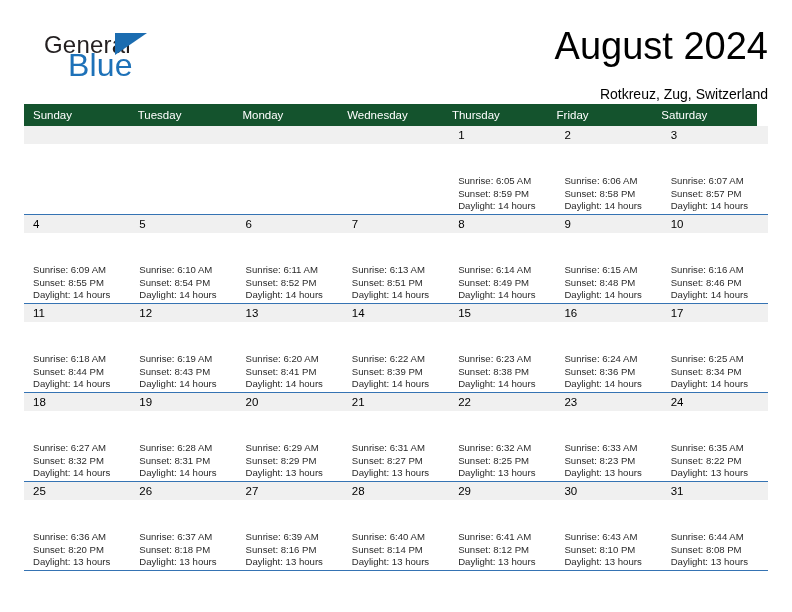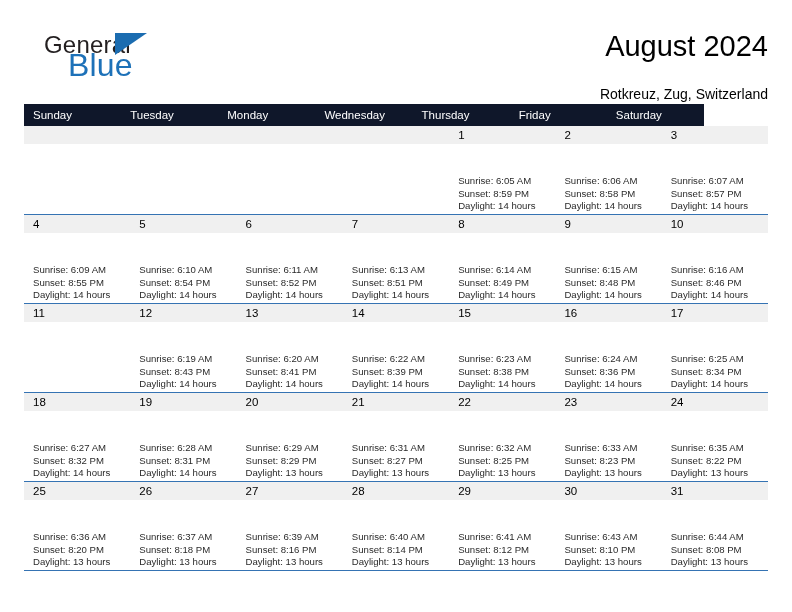--- a/index.html
+++ b/index.html
@@ -71,21 +71,21 @@
     border-bottom: 22px solid transparent;
   }
 
   .title-block {
     position: absolute;
     right: 0;
     top: 0;
     text-align: right;
   }
   .cal-title {
-    font-size: 29px;
+    font-size: 38px;
     line-height: 36px;
     font-weight: 400;
     color: #000000;
     white-space: nowrap;
   }
   .cal-subtitle {
     font-size: 14px;
     line-height: 20px;
     margin-top: 20px;
     font-weight: 400;
@@ -96,23 +96,23 @@
   
   .calendar {
     position: absolute;
     left: 24px;
     top: 104px;
     width: 744px;
   }
 
   .dow-row {
     display: flex;
-    width: 680px;
+    width: 733px;
     height: 22px;
-    background: #0f172a;
+    background: #14532d;
   }
   .dow-cell {
     flex: 1 1 0;
     height: 22px;
     line-height: 22px;
     color: #ffffff;
     font-size: 11.5px;
     padding-left: 9px;
     box-sizing: border-box;
     font-weight: 400;
@@ -295,20 +295,25 @@
             <div class="day-body">
               <div>Sunrise: 6:16 AM</div>
               <div>Sunset: 8:46 PM</div>
               <div class="daylight-line">Daylight: 14 hours and 29 minutes.</div>
             </div>
           </div>
         </div>
         <div class="week">
           <div class="day-cell">
             <div class="day-num-band">11</div>
+            <div class="day-body">
+              <div>Sunrise: 6:18 AM</div>
+              <div>Sunset: 8:44 PM</div>
+              <div class="daylight-line">Daylight: 14 hours and 26 minutes.</div>
+            </div>
           </div>
           <div class="day-cell">
             <div class="day-num-band">12</div>
             <div class="day-body">
               <div>Sunrise: 6:19 AM</div>
               <div>Sunset: 8:43 PM</div>
               <div class="daylight-line">Daylight: 14 hours and 23 minutes.</div>
             </div>
           </div>
           <div class="day-cell">

